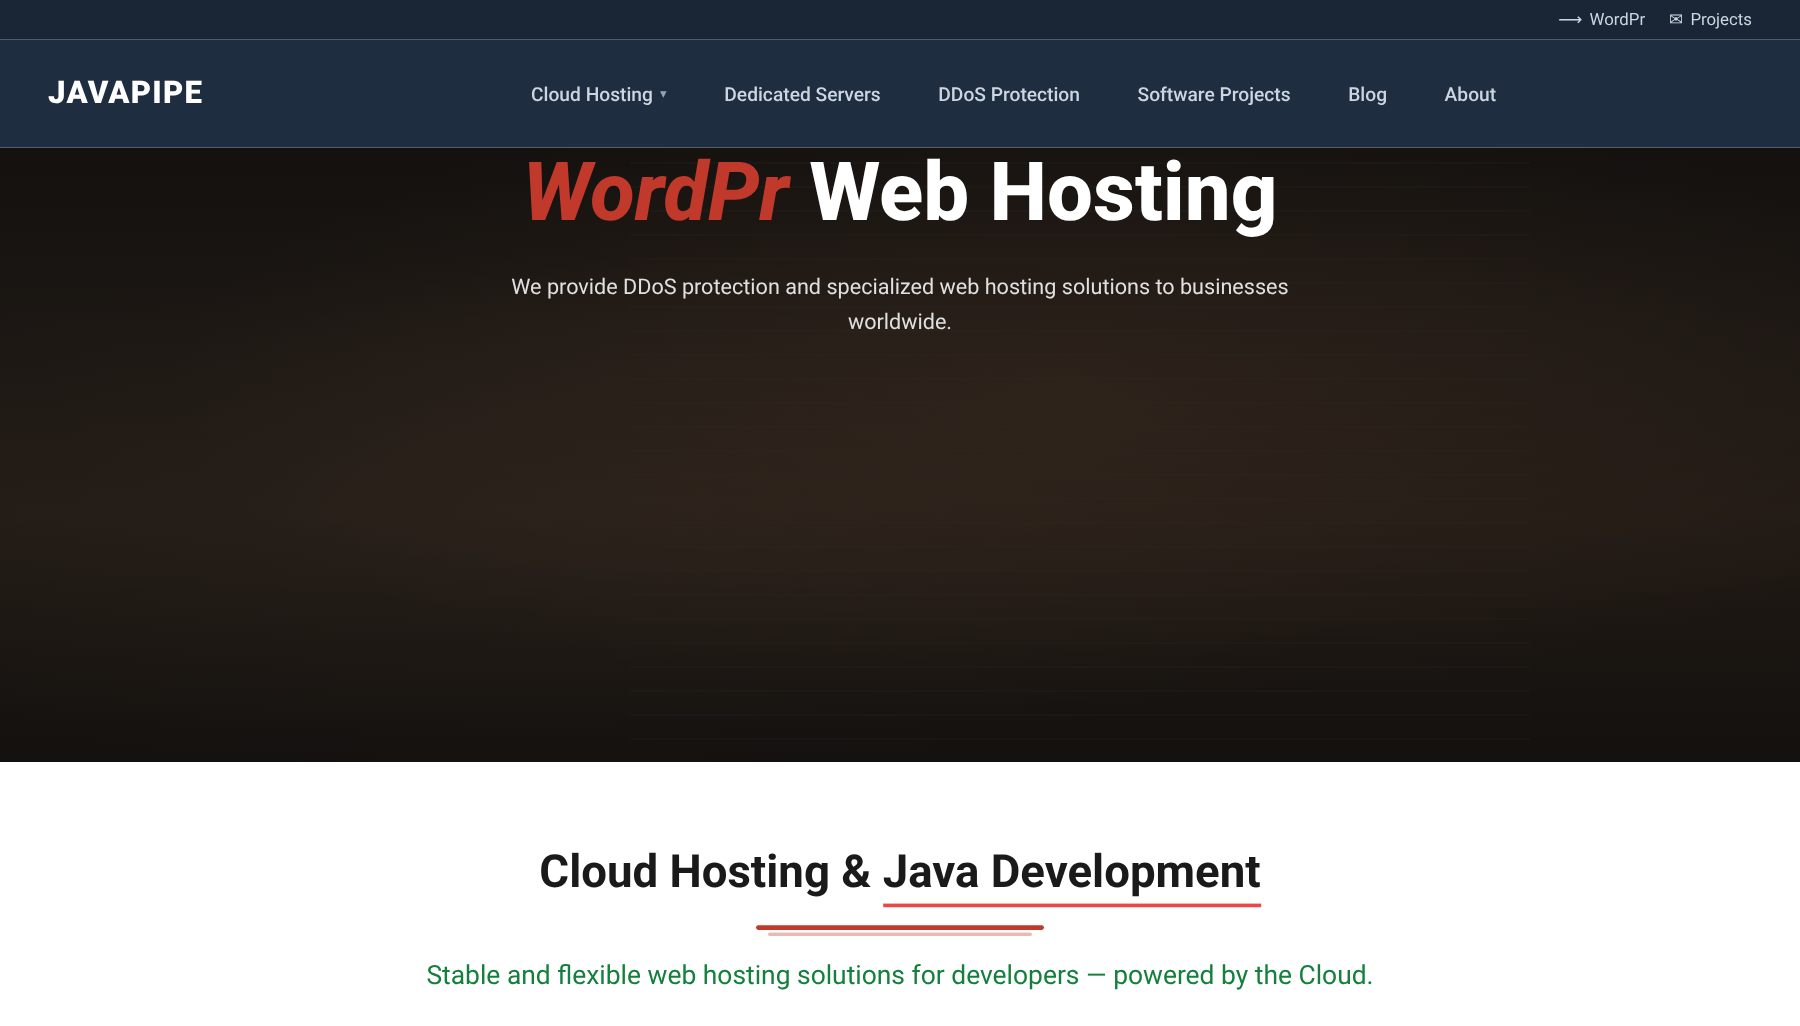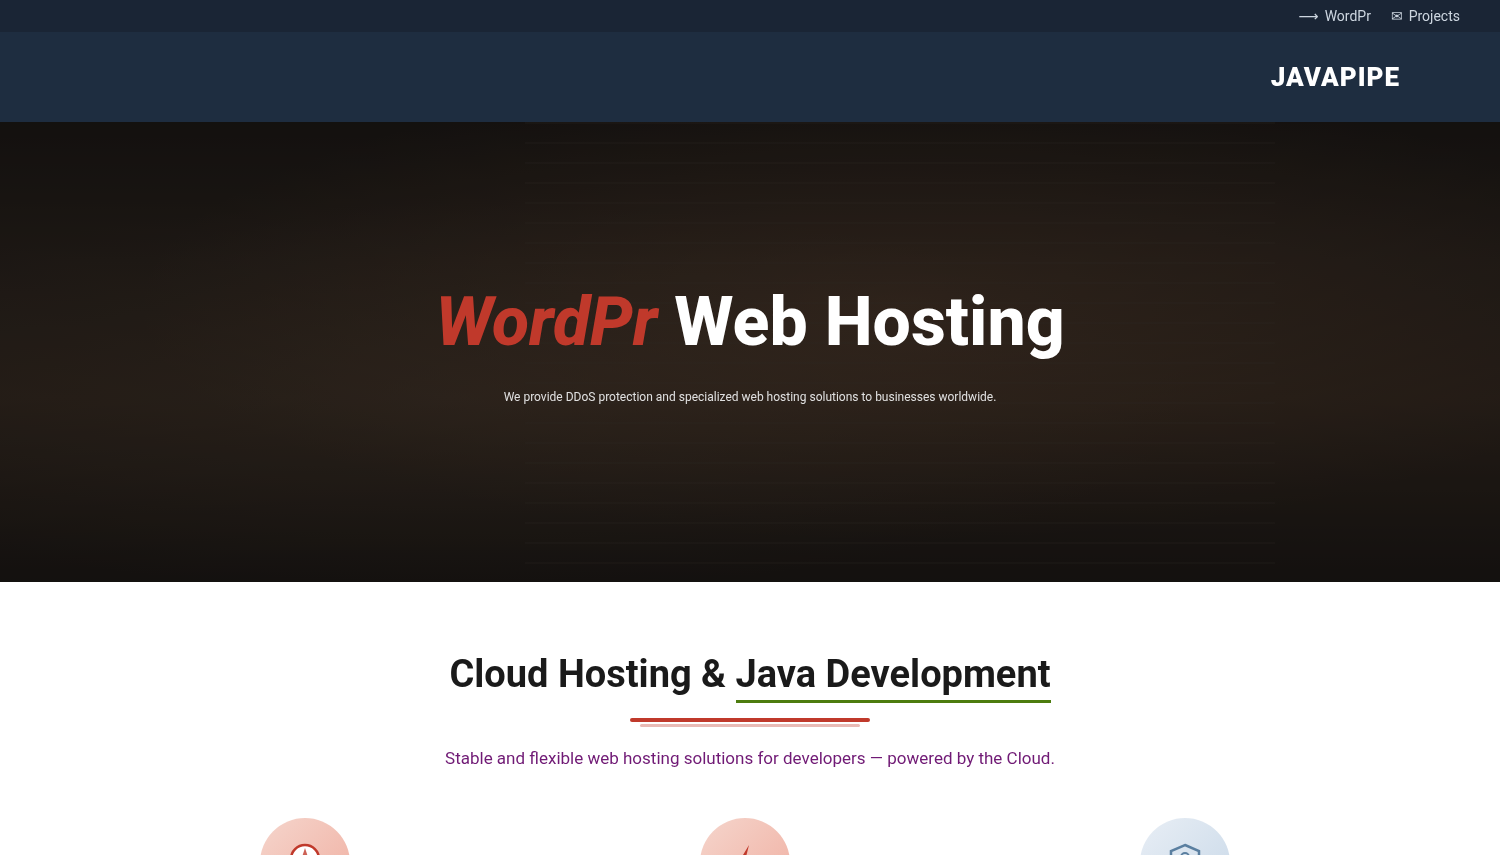--- a/index.html
+++ b/index.html
@@ -24,21 +24,20 @@
       text-decoration: none;
     }
 
     
     .header {
       background: #1e2d40;
       display: flex;
       align-items: center;
       padding: 0 40px;
       height: 90px;
-      justify-content: flex-end;
     }
     .logo {
       color: #fff;
       font-size: 26px;
       font-weight: 900;
       letter-spacing: 1px;
       flex-shrink: 0;
       margin-right: 60px;
     }
     .nav {
@@ -63,24 +62,24 @@
     }
     .nav-chevron {
       font-size: 11px;
       opacity: 0.7;
     }
 
     
     .hero {
       position: relative;
       width: 100%;
-      height: 460px;
+      height: 512px;
       overflow: hidden;
       display: flex;
-      align-items: center;
+      align-items: flex-start;
       justify-content: center;
     }
     
     .hero-photo {
       position: absolute;
       inset: 0;
       z-index: 0;
       overflow: hidden;
     }
     .hero-photo-inner {
@@ -125,49 +124,49 @@
       font-weight: 800;
       color: #fff;
       line-height: 1.1;
       margin-bottom: 28px;
     }
     .hero-title-accent {
       color: #c0392b;
       font-style: italic;
     }
     .hero-subtitle {
-      font-size: 12px;
+      font-size: 18px;
       color: #e0e0e0;
       max-width: 700px;
       margin: 12px auto;
       line-height: 1.6;
     }
 
     
     .section-hosting {
       background: #fff;
       padding: 70px 40px 40px;
       text-align: center;
     }
     .section-title {
       font-size: 38px;
       font-weight: 700;
       color: #1a1a1a;
       margin-bottom: 20px;
     }
     .section-title-link {
       color: #1a1a1a;
-      border-bottom: 3px solid #4d7c0f;
+      border-bottom: 3px solid #ef4444;
       padding-bottom: 4px;
       text-decoration: none;
       position: relative;
     }
     .section-subtitle {
-      font-size: 17px;
-      color: #701a75;
+      font-size: 22px;
+      color: #15803d;
       margin-top: 18px;
       margin-bottom: 50px;
     }
 
     
     .cards-row {
       display: flex;
       justify-content: center;
       gap: 60px;
       padding: 0 80px;
@@ -215,20 +214,41 @@
     <span>WordPr</span>
   </a>
   <a class="top-bar-link">
     <span>✉</span>
     <span>Projects</span>
   </a>
 </div>
 
 <header class="header">
   <div class="logo">JAVAPIPE</div>
+  <nav class="nav">
+    <div class="nav-item">
+      <span>Cloud Hosting</span>
+      <span class="nav-chevron chevron"></span>
+    </div>
+    <div class="nav-item">
+      <span>Dedicated Servers</span>
+    </div>
+    <div class="nav-item">
+      <span>DDoS Protection</span>
+    </div>
+    <div class="nav-item">
+      <span>Software Projects</span>
+    </div>
+    <div class="nav-item">
+      <span>Blog</span>
+    </div>
+    <div class="nav-item">
+      <span>About</span>
+    </div>
+  </nav>
 </header>
 
 <section class="hero">
   <div class="hero-photo">
     <div class="hero-photo-inner"></div>
   </div>
   <div class="hero-overlay"></div>
   <div class="hero-content">
     <h1 class="hero-title">
       <span class="hero-title-accent">WordPr</span><span> Web Hosting</span>

